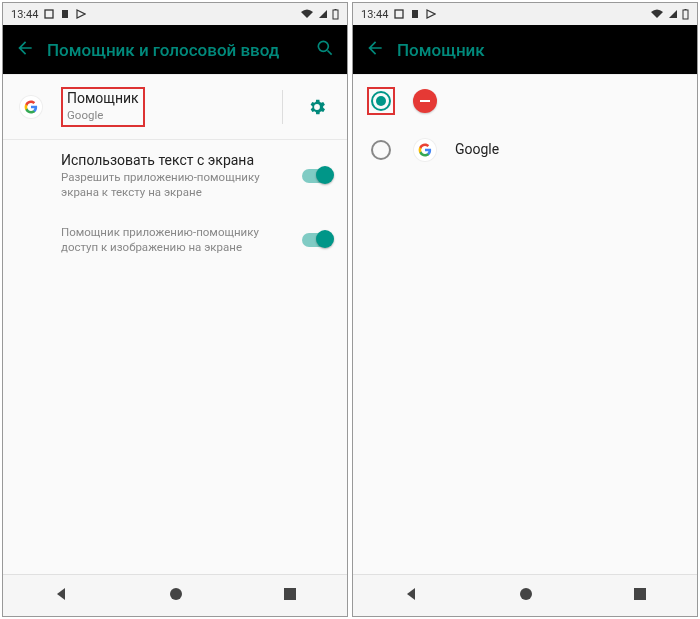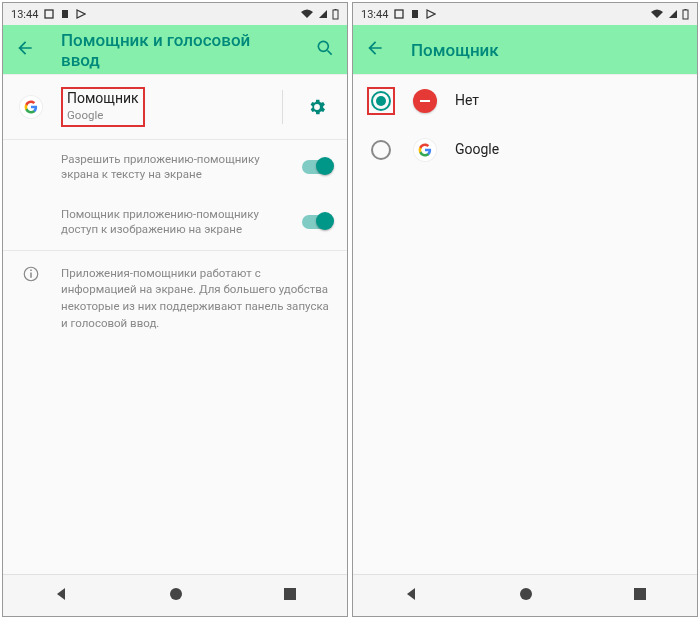--- a/index.html
+++ b/index.html
@@ -32,22 +32,22 @@
     color: #333;
   }
   .statusbar .left { display: flex; align-items: center; gap: 6px; }
   .statusbar .right { display: flex; align-items: center; gap: 4px; }
   .statusbar svg { display: block; }
   .titlebar {
     height: 50px;
     display: flex;
     align-items: center;
     padding: 0 12px;
-    gap: 26px;
-    background: #86efac;
+    gap: 12px;
+    background: #000000;
     border-bottom: 1px solid #eee;
   }
   .titlebar .title {
     color: #00897b;
     font-size: 17px;
     font-weight: 500;
     flex: 1;
   }
   .titlebar .back, .titlebar .search { color: #00897b; }
   .content { flex: 1; background: #fafafa; overflow: hidden; }
@@ -180,47 +180,38 @@
         <svg width="20" height="20" viewBox="0 0 24 24">
             <path fill="#00897b" d="M19.4 13l.05-1-.05-1 2.1-1.6-2-3.5-2.5 1a7 7 0 0 0-1.7-1l-.4-2.7h-4l-.4 2.7a7 7 0 0 0-1.7 1l-2.5-1-2 3.5L6.5 11l-.05 1 .05 1-2.1 1.6 2 3.5 2.5-1a7 7 0 0 0 1.7 1l.4 2.7h4l.4-2.7a7 7 0 0 0 1.7-1l2.5 1 2-3.5zM12 15.5A3.5 3.5 0 1 1 12 8.5a3.5 3.5 0 0 1 0 7z"></path>
           </svg>
       </div>
     </div>
     <div class="divider"></div>
 
     <div class="row">
       <div class="row-icon"></div>
       <div class="row-main">
+        <div class="row-title">Использовать текст с экрана</div>
         <div class="row-sub">Разрешить приложению-помощнику экрана к тексту на экране</div>
       </div>
       <div class="row-action">
         <div class="toggle"></div>
       </div>
     </div>
 
     <div class="row">
       <div class="row-icon"></div>
       <div class="row-main">
         <div class="row-sub">Помощник приложению-помощнику доступ к изображению на экране</div>
       </div>
       <div class="row-action">
         <div class="toggle"></div>
       </div>
     </div>
 
-    <div class="info-row">
-      <div class="info-icon">
-        <svg width="18" height="18" viewBox="0 0 24 24">
-            <circle cx="12" cy="12" r="9" fill="none" stroke="#888" stroke-width="1.6"></circle>
-            <rect x="11" y="10" width="2" height="7" fill="#888"></rect>
-            <rect x="11" y="6" width="2" height="2" fill="#888"></rect>
-          </svg>
-      </div>
-      <div class="info-text">Приложения-помощники работают с информацией на экране. Для большего удобства некоторые из них поддерживают панель запуска и голосовой ввод.</div>
-    </div>
   </div>
 
   <div class="navbar">
     <span class="nav"><svg width="16" height="16" viewBox="0 0 16 16">
           <path d="M12 2 L4 8 L12 14 Z" fill="#444"></path>
         </svg></span>
     <span class="nav"><svg width="16" height="16" viewBox="0 0 16 16">
           <circle cx="8" cy="8" r="6" fill="#444"></circle>
         </svg></span>
     <span class="nav"><svg width="14" height="14" viewBox="0 0 14 14">
@@ -270,23 +261,20 @@
     <div class="row">
       <div class="row-icon">
         <span class="highlight-radio">
           <div class="radio checked"></div>
         </span>
       </div>
       <div style="width:28px; display:flex; justify-content:center;">
         <div class="red-circle">
             <div class="minus"></div>
           </div>
-      </div>
-      <div class="row-main">
-        <div class="row-title">Нет</div>
       </div>
     </div>
 
     <div class="row">
       <div class="row-icon">
         <div class="radio"></div>
       </div>
       <div style="width:28px; display:flex; justify-content:center;">
         <div class="google-g">
           <svg width="14" height="14" viewBox="0 0 48 48">

